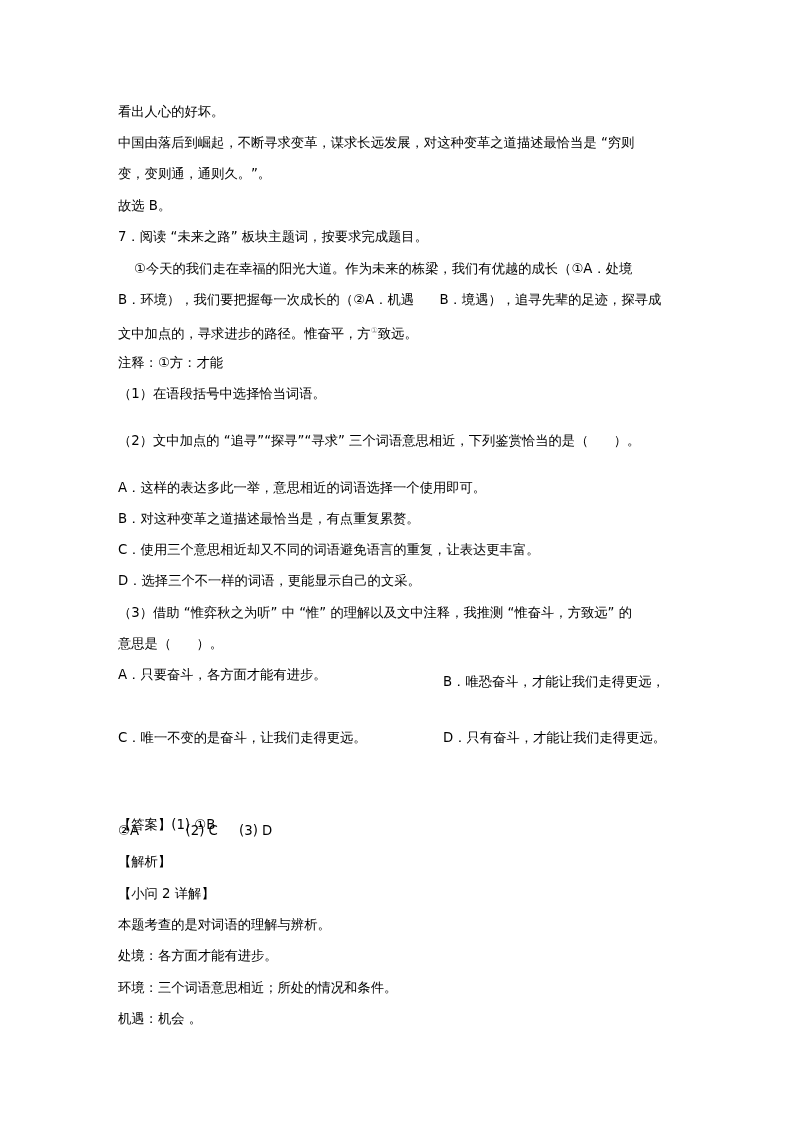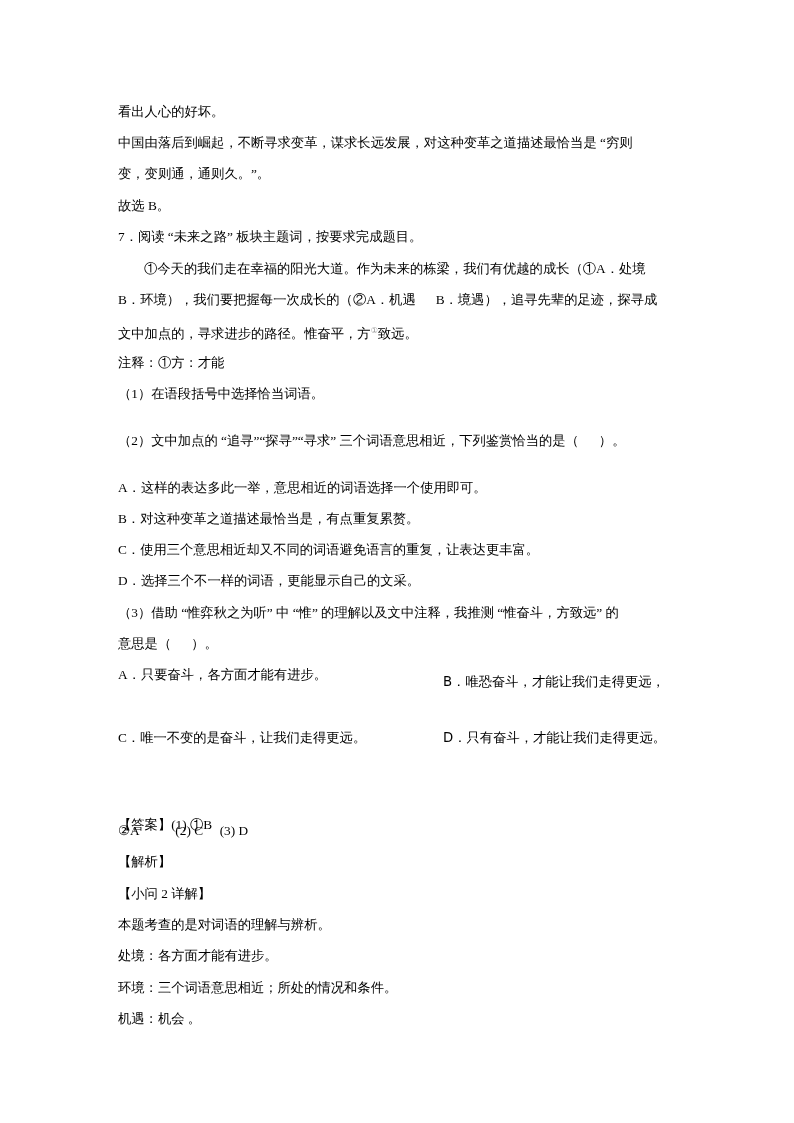--- a/index.html
+++ b/index.html
@@ -1,19 +1,19 @@
 <!DOCTYPE html>
 <html><head>
   <meta charset="utf-8">
   <style>
     html, body { margin: 0; padding: 0; background: #ffffff; }
     body { width: 794px; height: 1123px; position: relative; overflow: hidden;
       font-family: "DejaVu Sans", "Liberation Sans", sans-serif; color: #000; font-size: 13.3px; }
-    .line { position: absolute; left: 118px; white-space: pre; line-height: 18px; font-family: Liberation Serif, serif; }
-    .indent { left: 144px; }
+    .line { position: absolute; left: 118px; white-space: pre; line-height: 18px; }
+    .indent { left: 134px; }
     .sup { font-size: 8px; color: #999; vertical-align: super; }
     .right { position: absolute; white-space: pre; line-height: 18px; }
   </style>
 </head>
 <body>
 
 <div>
   <div class="line" style="top:103px">看出人心的好坏。</div>
   <div class="line" style="top:134px">中国由落后到崛起，不断寻求变革，谋求长远发展，对这种变革之道描述最恰当是 “穷则</div>
   <div class="line" style="top:165px">变，变则通，通则久。”。</div>

